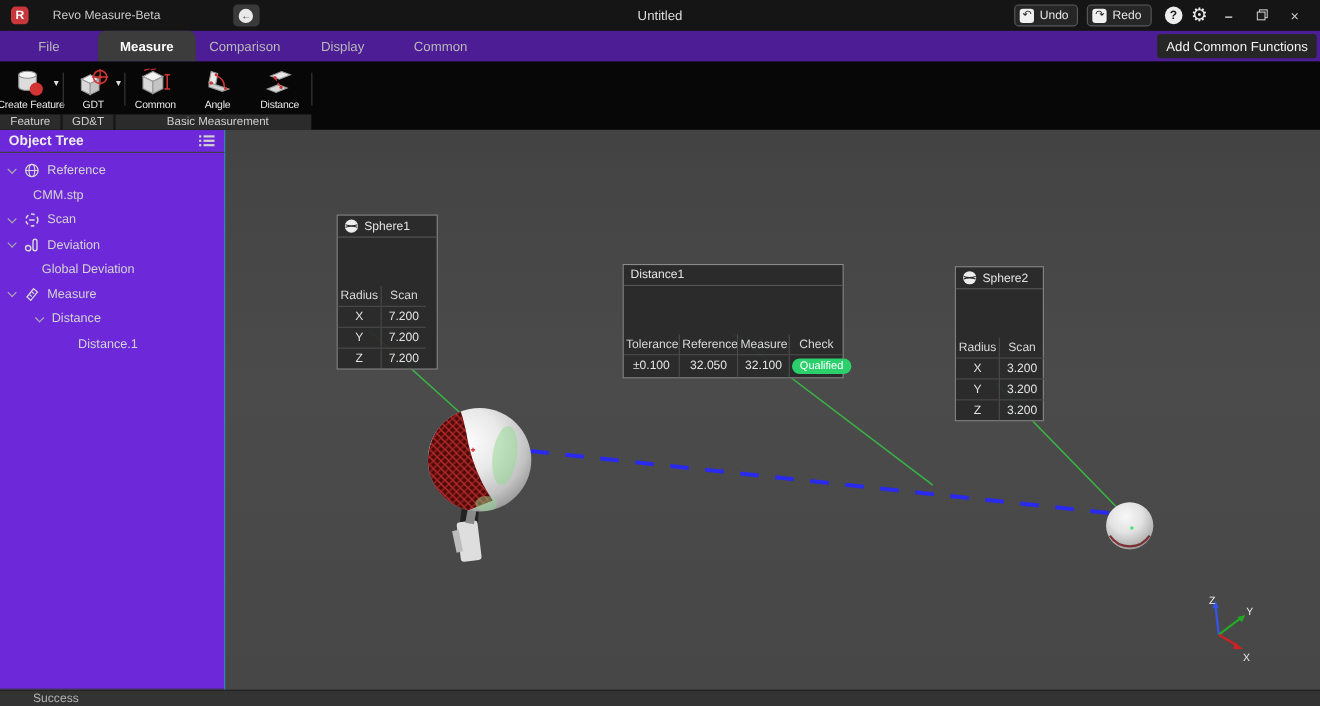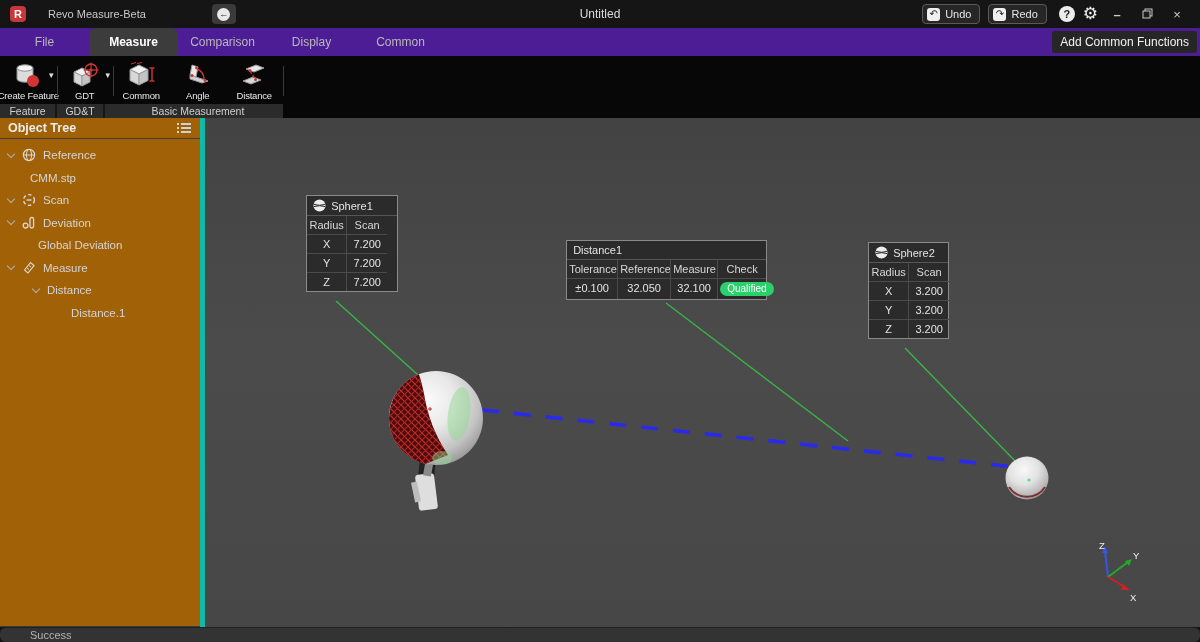--- a/index.html
+++ b/index.html
@@ -43,21 +43,21 @@
   .tool .icn { height:27px; display:flex; align-items:center; justify-content:center; }
   .tool .tlabel { color:#e8e8e8; font-size:9.5px; white-space:nowrap; letter-spacing:-0.2px; margin-top:2px; }
   .caret { position:absolute; right:3px; top:14px; color:#e0e0e0; font-size:9px; }
   .vsep { position:absolute; top:10px; width:1px; height:30px; background:#3a3a3a; }
   .grouprow { position:absolute; left:0; bottom:0; height:14px; width:283px; background:#2b2b2b; }
   .gcell { position:absolute; top:0; height:14px; color:#cfcfcf; font-size:10.5px; text-align:center;
     line-height:14px; border-right:2px solid #161616; }
 
   
   .main { display:flex; height:509px; }
-  .treepanel { width:206px; background:#a16207; border-right:5px solid #14b8a6; display:flex; flex-direction:column; }
+  .treepanel { width:206px; background:#6d28d9; border-right:1px solid #14b8a6; display:flex; flex-direction:column; }
   .treeheader { height:21px; display:flex; align-items:center; padding:0 8px; border-bottom:1px solid #3e3e3e; }
   .treeheader .ttl { color:#ececec; font-size:12.5px; font-weight:bold; flex:1; }
   .trow { height:22.5px; display:flex; align-items:center; color:#d4d4d4; font-size:11.5px; }
   .chev { width:6px; height:6px; border-right:1.4px solid #b0b0b0; border-bottom:1.4px solid #b0b0b0;
     transform:rotate(45deg); margin-right:8px; margin-top:-3px; flex:none; }
   .ticon { margin-right:7px; flex:none; }
   .treebottom { flex:1; border-bottom:1px solid #3a3a3a; }
 
   
   .viewport { position:relative; width:999px; height:509px;
@@ -66,27 +66,27 @@
 
   
   .ann { position:absolute; background:rgba(41,41,41,0.94); border:1px solid #8a8a8a; color:#e4e4e4; font-size:11px; }
   .ann-header { display:flex; align-items:center; gap:5px; padding:3px 6px; border-bottom:1px solid #565656; }
   .sgrid { display:grid; }
   .s2 { grid-template-columns:39px 41px; }
   .d4 { grid-template-columns:50px 53px 47px 49px; }
   .cell { padding:3px 2px; text-align:center; border-top:1px solid #4b4b4b; border-left:1px solid #4b4b4b; }
   .cell.c0 { border-left:none; }
   .cell.r0 { border-top:none; }
-  .cell.hdr { color:#d8d8d8; }
+  .cell.hdr { color:#d8d8d8;margin-top:44px; }
   .badge { display:inline-block; background:#2bd06d; color:#fff; border-radius:9px; padding:1px 7px;
     font-size:10px; line-height:12px; }
 
   
   .statusbar { height:15px; background:#333333; color:#b4b4b4; font-size:11px; display:flex;
-    align-items:center; padding-left:30px; border-top:1px solid #202020;border-radius:6px; }
+    align-items:center; padding-left:30px; border-top:1px solid #202020; }
 </style>
 </head>
 <body>
 
 <div class="titlebar">
   <div class="logo">R</div>
   <div class="appname">Revo Measure-Beta</div>
   <div class="homebtn">
     <span class="disc">←</span>
   </div>

